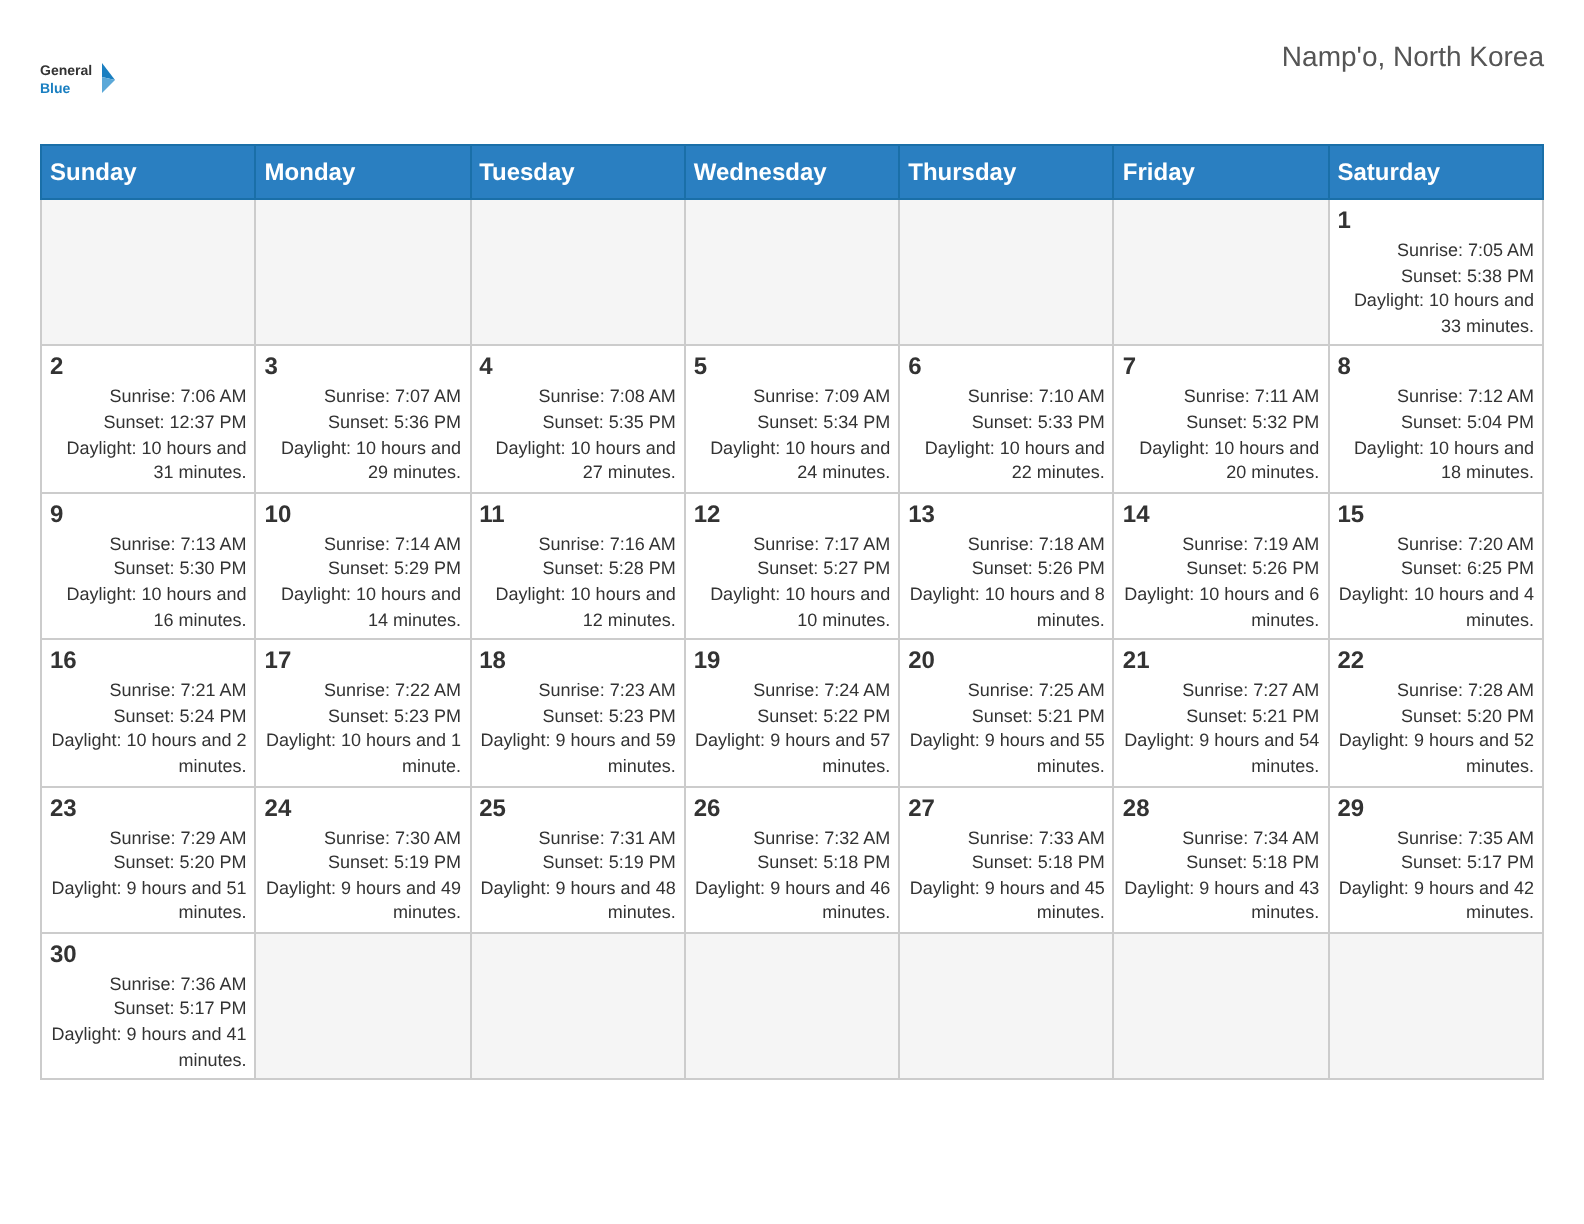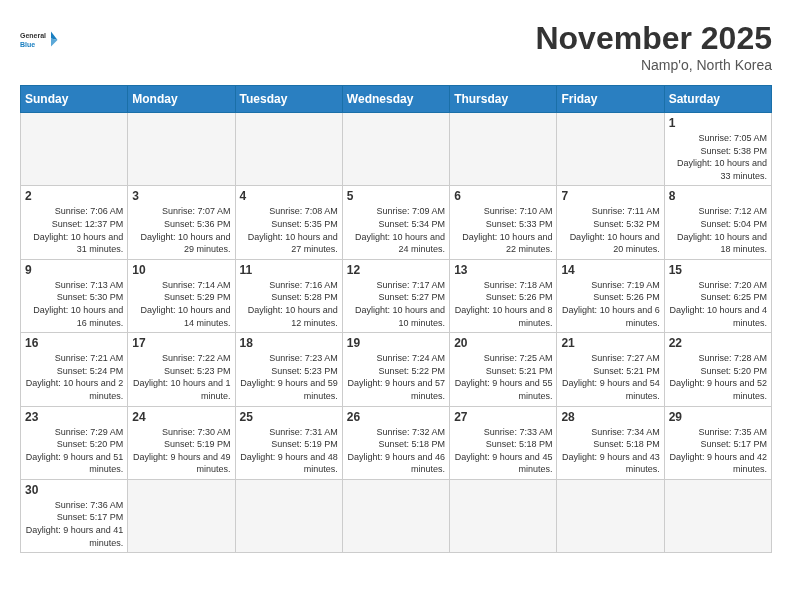--- a/index.html
+++ b/index.html
@@ -85,21 +85,20 @@
 <div class="header">
   <div class="logo">
     <svg class="logo-icon" viewBox="0 0 80 50" width="80" height="50">
         <text x="0" y="20" font-size="14" font-weight="bold" fill="#333">General</text>
         <text x="0" y="38" font-size="14" font-weight="bold" fill="#1a7fc1">Blue</text>
         <polygon points="62,8 75,25 62,22" fill="#1a7fc1"></polygon>
         <polygon points="62,22 75,25 62,38" fill="#5ba8d8"></polygon>
       </svg>
   </div>
   <div class="title-block">
-    <div class="month-title">November 2025</div>
     <div class="location">Namp'o, North Korea</div>
   </div>
 </div>
 
 <table class="calendar">
   <thead>
     <tr>
       <th>Sunday</th>
       <th>Monday</th>
       <th>Tuesday</th>

